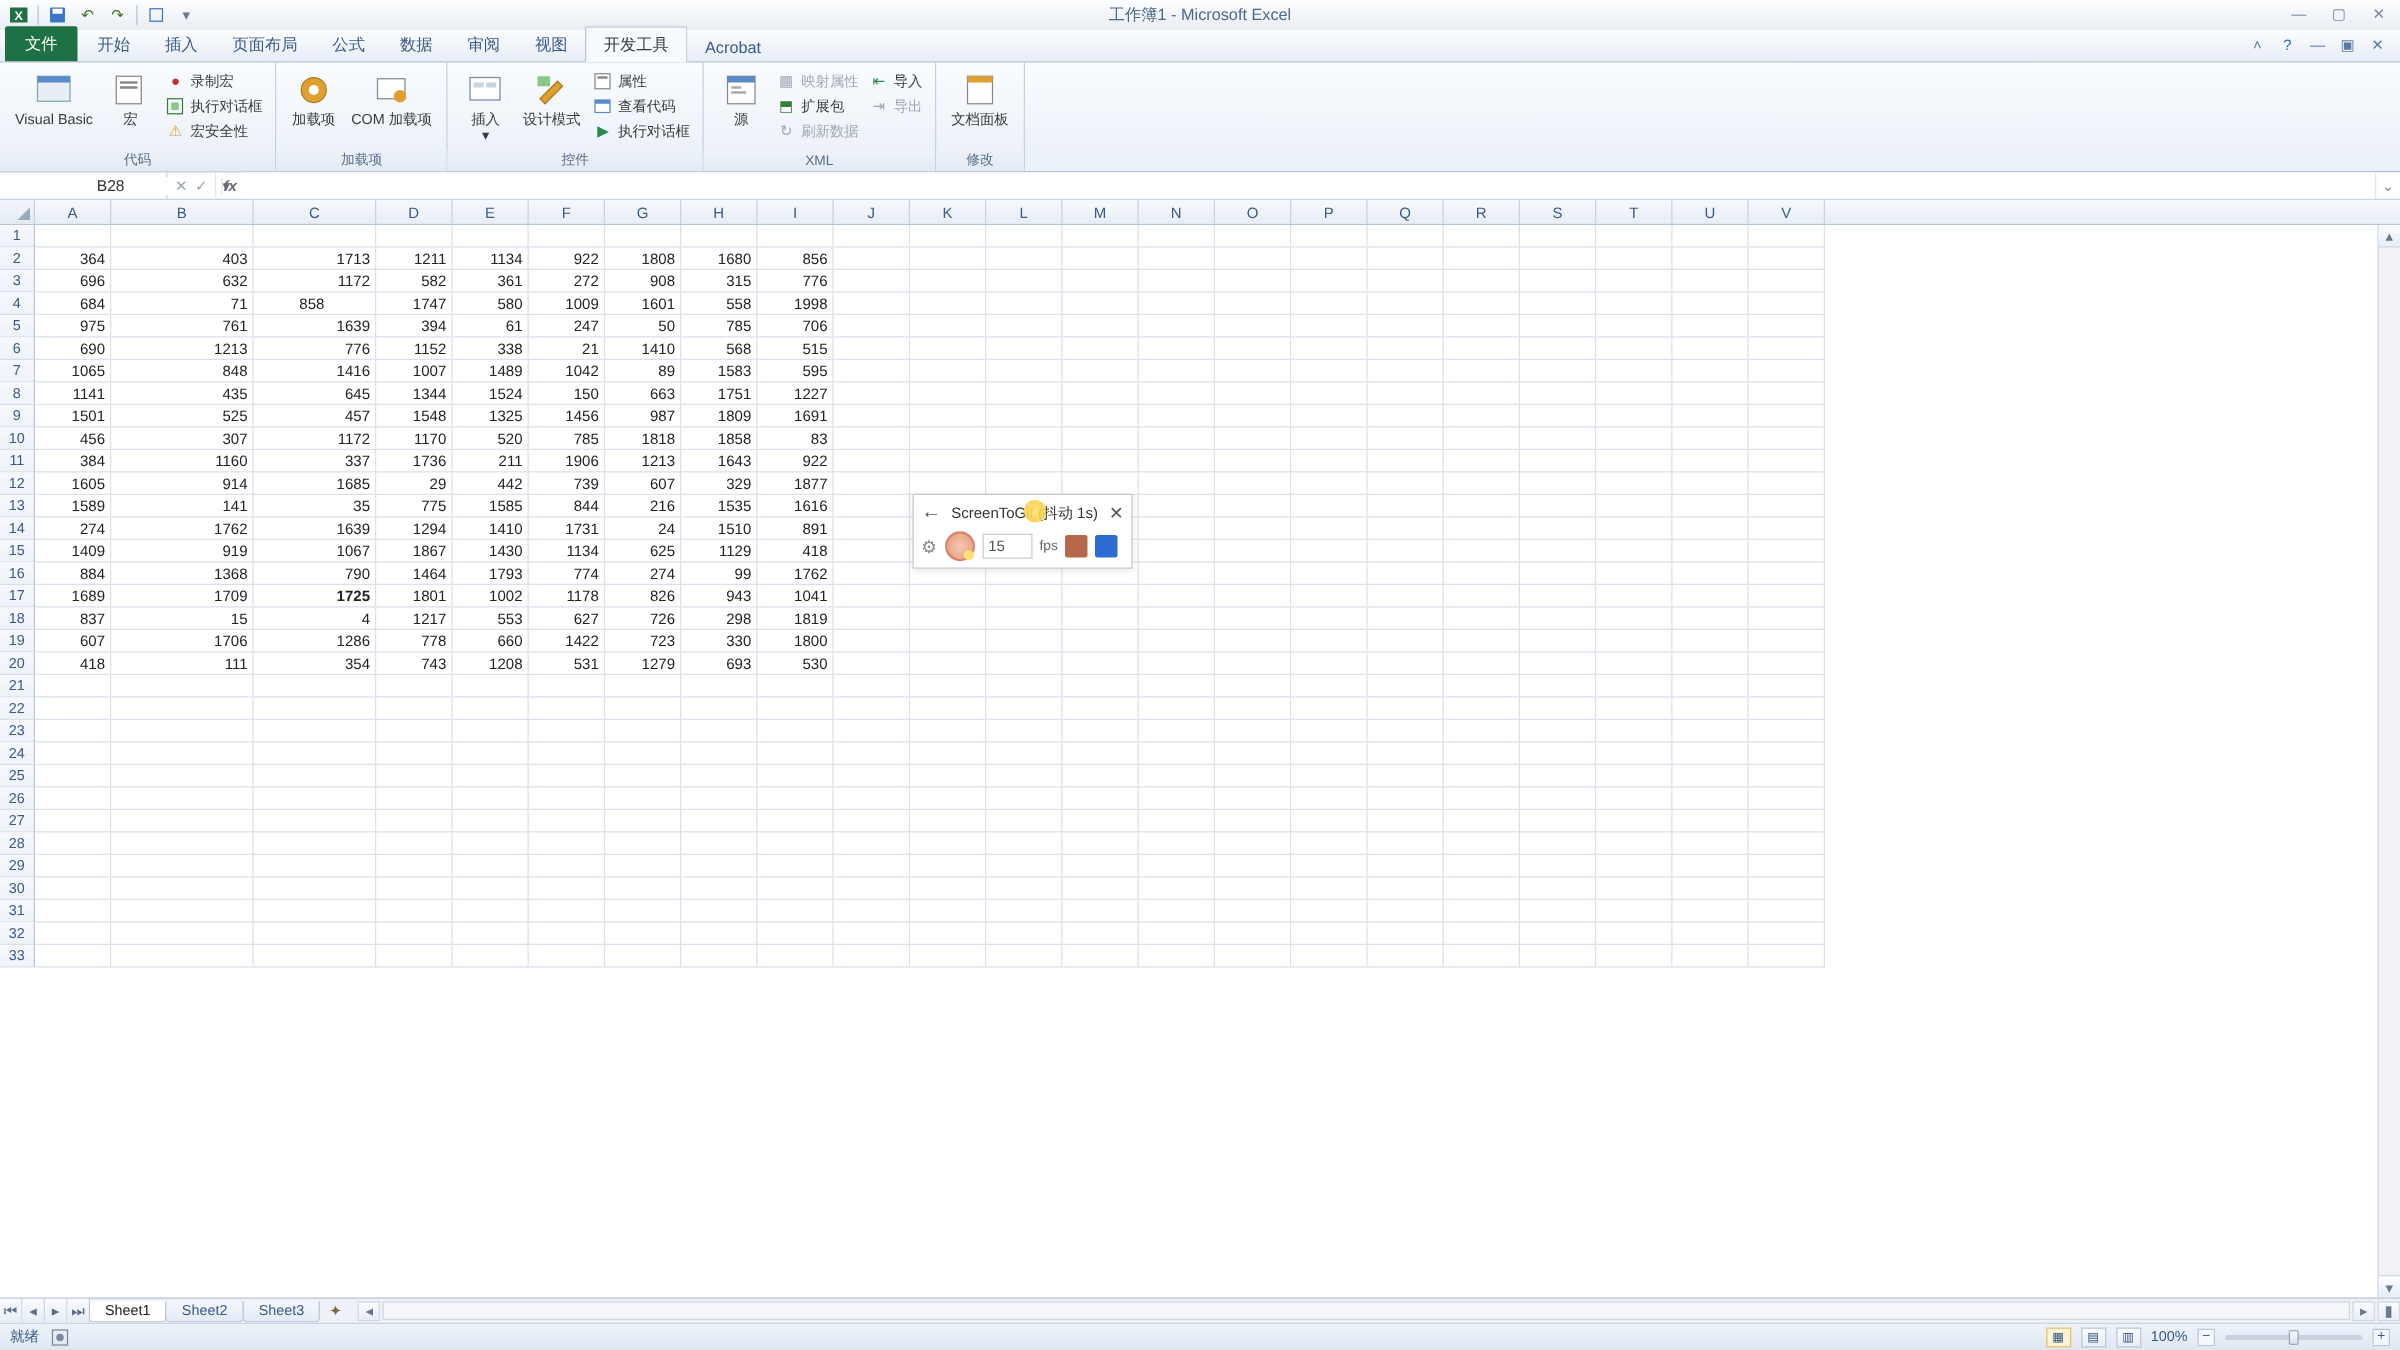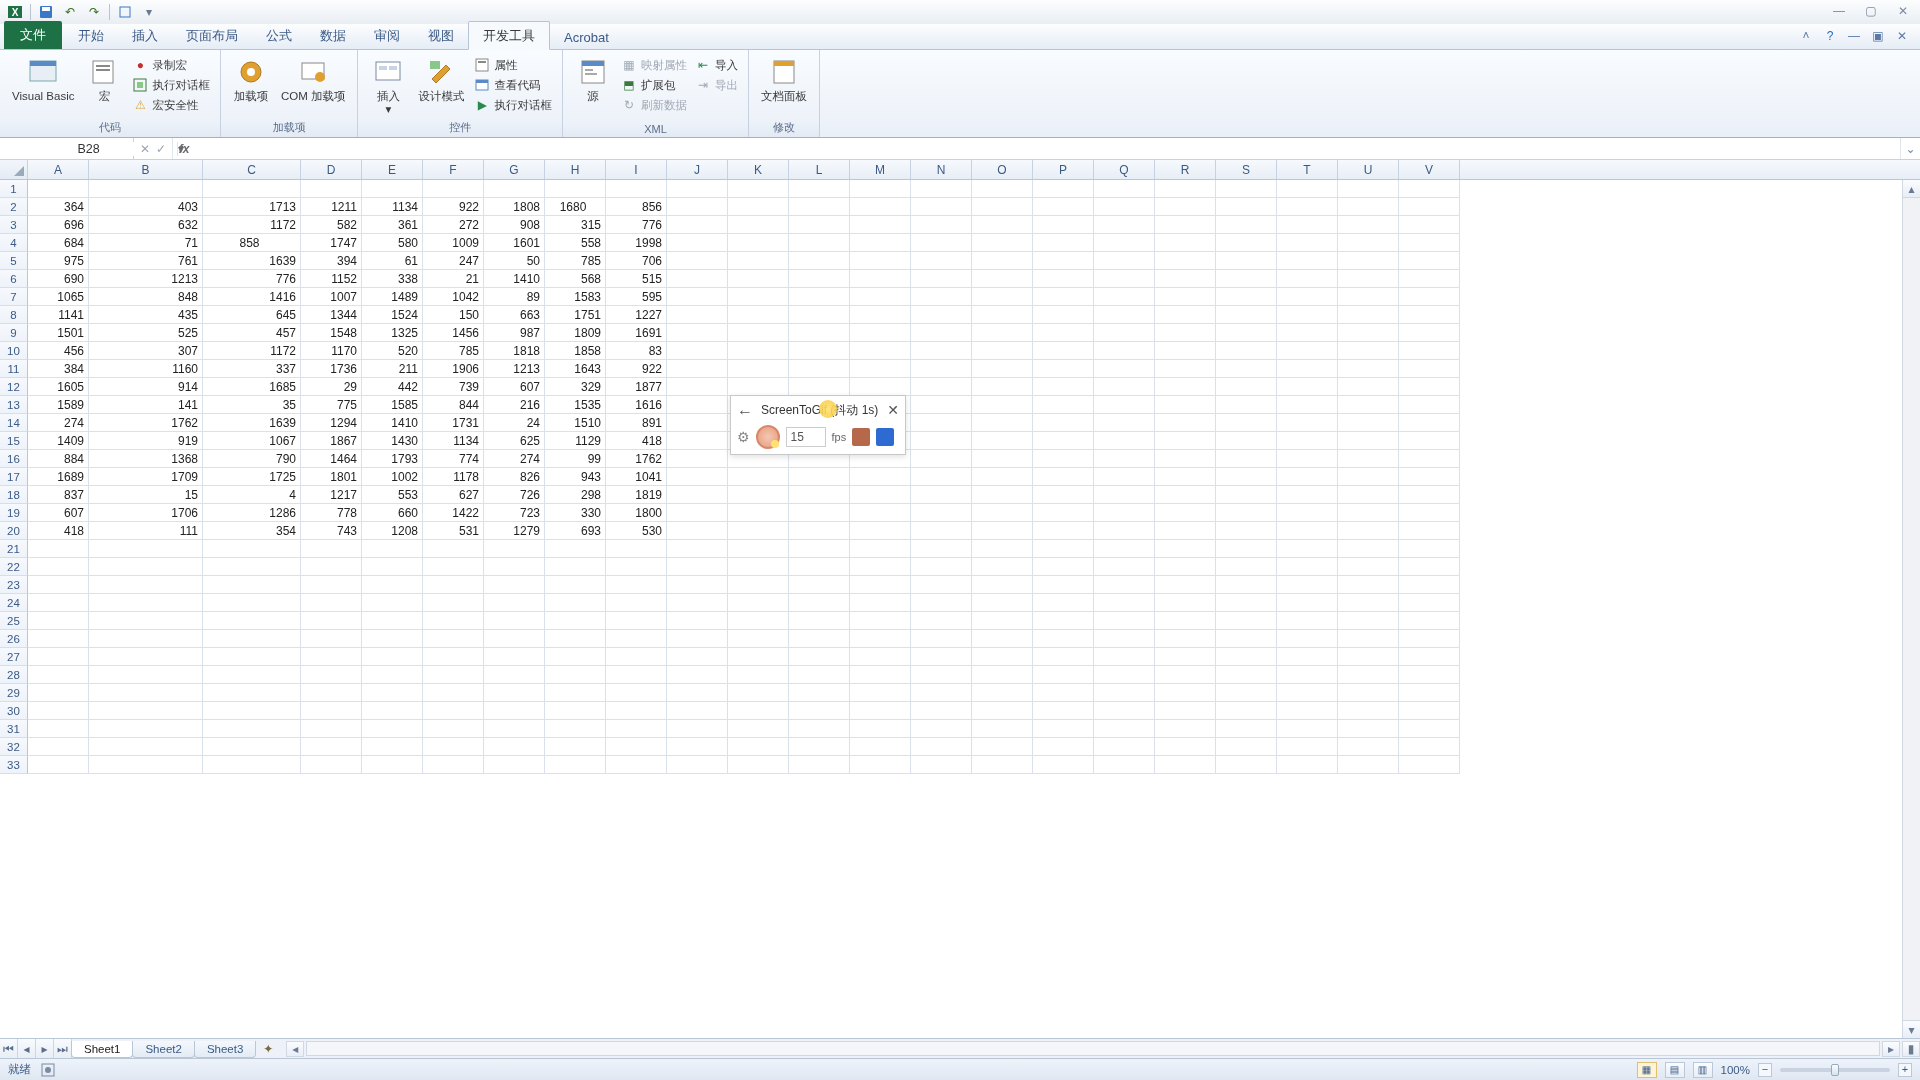--- a/index.html
+++ b/index.html
@@ -118,20 +118,21 @@
     <span class="qat-btn">↶</span>
     <span class="qat-btn">↷</span>
     <span class="qat-sep"></span>
     <span class="qat-btn">
         <svg width="14" height="14">
           <rect x="2" y="2" width="10" height="10" fill="none" stroke="#3a77c8"></rect>
         </svg>
       </span>
     <span class="qat-btn" style="color:#6a7a90">▾</span>
   </div>
+  <div id="app-title">工作簿1 - Microsoft Excel</div>
   <div id="win-controls">
     <span class="win-btn">―</span>
     <span class="win-btn">▢</span>
     <span class="win-btn">✕</span>
   </div>
 </div>
 
 <div id="ribbon-tabs">
   <div class="tab file">文件</div>
 
@@ -398,21 +399,21 @@
       </div>
       <div class="row">
         <div class="row-h">2</div>
         <div class="cell" style="width: 61px;">364</div>
         <div class="cell" style="width: 114px;">403</div>
         <div class="cell" style="width: 98px;">1713</div>
         <div class="cell" style="width: 61px;">1211</div>
         <div class="cell" style="width: 61px;">1134</div>
         <div class="cell" style="width: 61px;">922</div>
         <div class="cell" style="width: 61px;">1808</div>
-        <div class="cell" style="width: 61px; text-align: center;">1680</div>
+        <div class="cell" style="width: 61px;">1680</div>
         <div class="cell" style="width: 61px;">856</div>
         <div class="cell" style="width: 61px;"></div>
         <div class="cell" style="width: 61px;"></div>
         <div class="cell" style="width: 61px;"></div>
         <div class="cell" style="width: 61px;"></div>
         <div class="cell" style="width: 61px;"></div>
         <div class="cell" style="width: 61px;"></div>
         <div class="cell" style="width: 61px;"></div>
         <div class="cell" style="width: 61px;"></div>
         <div class="cell" style="width: 61px;"></div>
@@ -768,21 +769,21 @@
         <div class="cell" style="width: 61px;"></div>
         <div class="cell" style="width: 61px;"></div>
         <div class="cell" style="width: 61px;"></div>
         <div class="cell" style="width: 61px;"></div>
         <div class="cell" style="width: 61px;"></div>
       </div>
       <div class="row">
         <div class="row-h">17</div>
         <div class="cell" style="width: 61px;">1689</div>
         <div class="cell" style="width: 114px;">1709</div>
-        <div class="cell" style="width: 98px;">1725</div>
+        <div class="cell" style="width: 98px; font-weight: bold;">1725</div>
         <div class="cell" style="width: 61px;">1801</div>
         <div class="cell" style="width: 61px;">1002</div>
         <div class="cell" style="width: 61px;">1178</div>
         <div class="cell" style="width: 61px;">826</div>
         <div class="cell" style="width: 61px;">943</div>
         <div class="cell" style="width: 61px;">1041</div>
         <div class="cell" style="width: 61px;"></div>
         <div class="cell" style="width: 61px;"></div>
         <div class="cell" style="width: 61px;"></div>
         <div class="cell" style="width: 61px;"></div>

